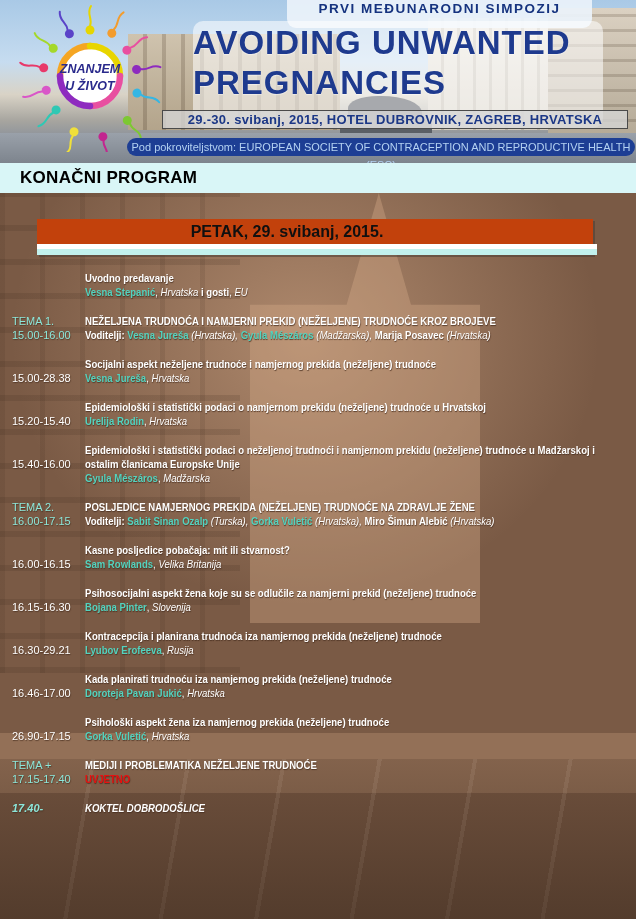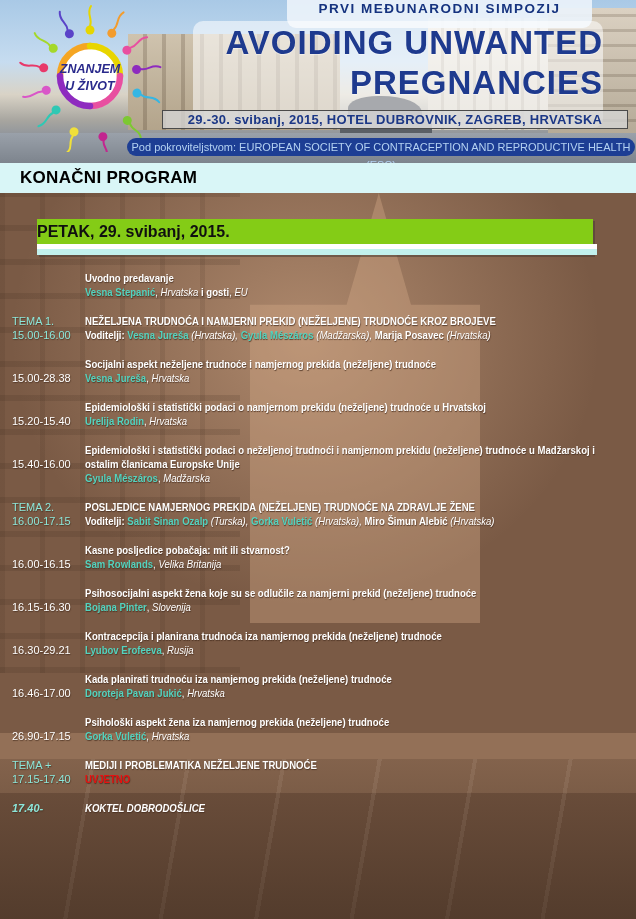--- a/index.html
+++ b/index.html
@@ -19,21 +19,21 @@
     background:linear-gradient(#dbd1c2,#b5aa97),repeating-linear-gradient(0deg,transparent 0 12px,rgba(90,75,58,.2) 12px 15px);
     background-blend-mode:multiply;}
   .statue{left:348px;top:96px;width:74px;height:30px;background:#3c4149;border-radius:40% 55% 20% 20%;}
   .statue-base{left:340px;top:120px;width:92px;height:14px;background:#5a5f66;}
   .pavement{left:0;bottom:0;width:636px;height:30px;background:linear-gradient(#9aa1aa,#7d848d);}
 
   .kicker{position:absolute;left:287px;top:0;width:305px;height:28px;border-radius:0 0 9px 9px;
     background:rgba(235,242,250,.93);color:#16337f;font-weight:bold;font-size:13.5px;letter-spacing:1.5px;
     text-align:center;line-height:18px;}
   .title-box{position:absolute;left:193px;top:21px;width:410px;height:107px;border-radius:10px;
-    background:rgba(255,255,255,.55);text-align:right;padding-top:2px;box-sizing:border-box;}
+    background:rgba(255,255,255,.55);text-align:left;padding-top:2px;box-sizing:border-box;}
   .title-line{color:#1e3a8e;font-weight:bold;font-size:33px;line-height:40px;letter-spacing:1px;
     text-shadow:0 1px 1px rgba(255,255,255,.5);}
   .date-bar{position:absolute;left:162px;top:110px;width:466px;height:19px;box-sizing:border-box;
     background:rgba(214,214,214,.78);border:1px solid #4a4a4a;color:#1b3786;font-weight:bold;font-size:13px;
     letter-spacing:.3px;text-align:center;line-height:17px;}
   .esc-bar{position:absolute;left:127px;top:138px;width:508px;height:18px;border-radius:9px;
     background:#1d3e94;color:#b3d1f2;font-size:11px;text-align:center;line-height:18px;}
   .logo{position:absolute;left:2px;top:0;}
 
   
@@ -49,22 +49,22 @@
   .ph-left-bld{left:0;top:0;width:240px;height:480px;
     background:repeating-linear-gradient(0deg,rgba(60,40,27,.16) 0 6px,transparent 6px 34px),
                repeating-linear-gradient(90deg,rgba(60,40,27,.12) 0 5px,transparent 5px 40px);}
   .ph-band{left:0;top:540px;width:636px;height:60px;background:rgba(206,164,130,.30);}
   .ph-street{left:0;bottom:0;width:636px;height:160px;
     background:linear-gradient(rgba(58,38,26,.18),rgba(45,30,20,.5)),
                repeating-linear-gradient(100deg,transparent 0 90px,rgba(235,210,190,.14) 90px 94px);}
 
   
   .day-box{position:absolute;left:37px;top:26px;width:556px;box-shadow:2px 2px 0 rgba(75,62,52,.55);}
-  .day-peach{height:25px;background:#84cc16;color:#101010;font-weight:bold;font-size:16px;line-height:25px;
-    text-align:left;padding-right:56px;}
+  .day-peach{height:25px;background:#c2410c;color:#101010;font-weight:bold;font-size:16px;line-height:25px;
+    text-align:center;padding-right:56px;}
   .day-white{height:5px;background:#ffffff;width:560px;}
   .day-cyan{height:6px;background:#c2f1ed;width:560px;}
 
   
   .schedule{position:absolute;left:12px;top:78px;width:616px;}
   .sched-row{display:flex;margin-bottom:15px;}
   .col-left{width:73px;flex:none;}
   .col-right{flex:1;transform:scaleX(.87);transform-origin:0 0;}
   .lseg,.line{font-size:11px;line-height:14px;min-height:14px;white-space:nowrap;}
   .col-left,.col-right{text-shadow:.5px .5px 1px rgba(70,45,30,.8);}

